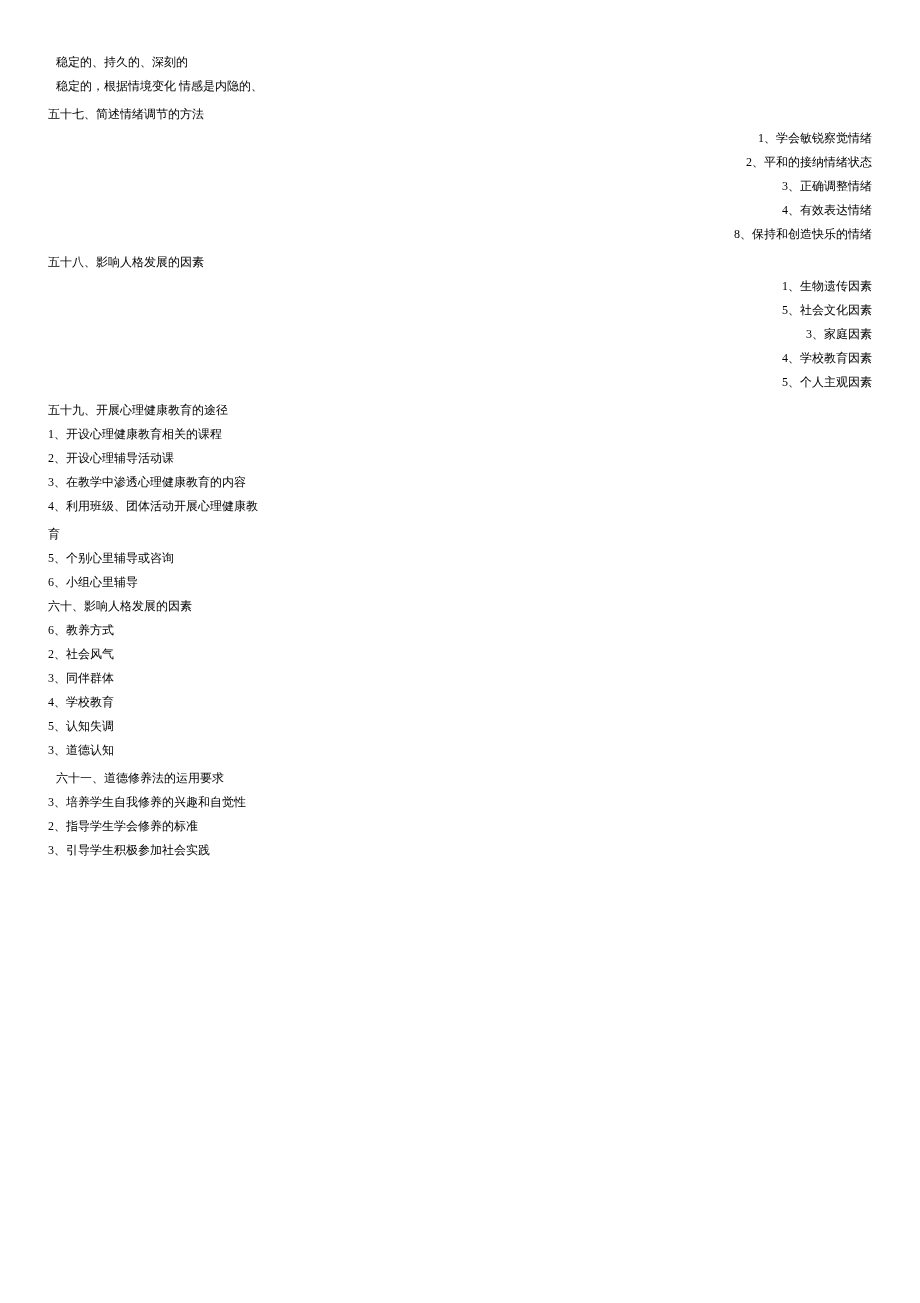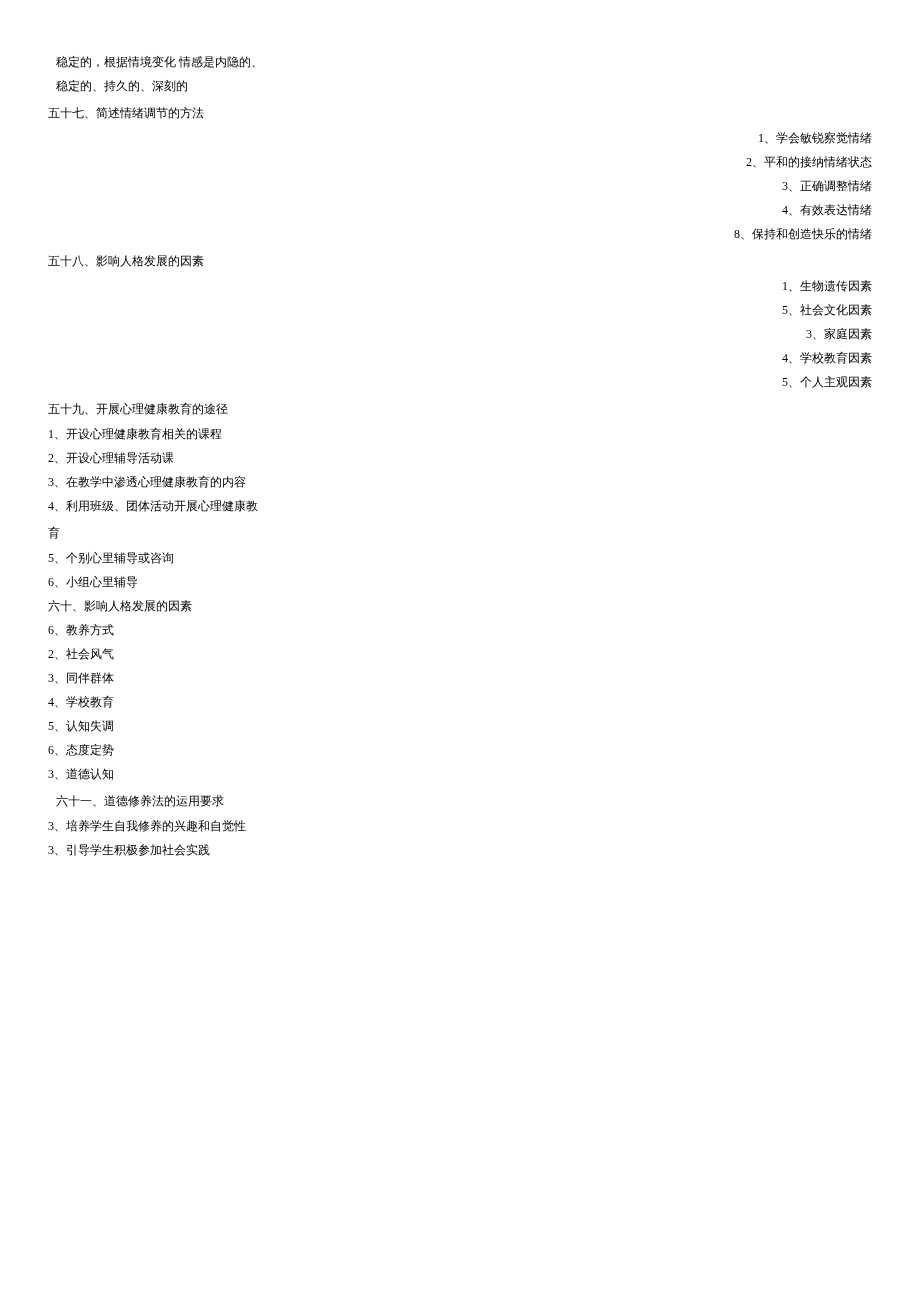--- a/index.html
+++ b/index.html
@@ -21,30 +21,29 @@
       padding-left: 20px;
       margin: 0 0 12px 0;
       text-align: right;
     }
     .indent-0 {
       padding-left: 0;
       margin: 0 0 12px 0;
     }
     .sec-gap {
       margin-top: 16px;
-      font-family: Liberation Mono, monospace;
     }
     p { margin: 0 0 11px 0; }
   </style>
 </head>
 <body>
 
 <div id="content">
+    <p class="indent-1">稳定的、持久的、深刻的</p>
     <p class="indent-1">稳定的，根据情境变化 情感是内隐的、</p>
-    <p class="indent-1">稳定的、持久的、深刻的</p>
     <p class="indent-0 sec-gap">五十七、简述情绪调节的方法</p>
     <p class="indent-2">1、学会敏锐察觉情绪</p>
     <p class="indent-2">2、平和的接纳情绪状态</p>
     <p class="indent-2">3、正确调整情绪</p>
     <p class="indent-2">4、有效表达情绪</p>
     <p class="indent-2">8、保持和创造快乐的情绪</p>
     <p class="indent-0 sec-gap">五十八、影响人格发展的因素</p>
     <p class="indent-2">1、生物遗传因素</p>
     <p class="indent-2">5、社会文化因素</p>
     <p class="indent-2">3、家庭因素</p>
@@ -57,18 +56,18 @@
     <p class="indent-0">4、利用班级、团体活动开展心理健康教</p>
     <p class="indent-0 sec-gap">育</p>
     <p class="indent-0">5、个别心里辅导或咨询</p>
     <p class="indent-0">6、小组心里辅导</p>
     <p class="indent-0">六十、影响人格发展的因素</p>
     <p class="indent-0">6、教养方式</p>
     <p class="indent-0">2、社会风气</p>
     <p class="indent-0">3、同伴群体</p>
     <p class="indent-0">4、学校教育</p>
     <p class="indent-0">5、认知失调</p>
-    <p class="indent-0">6、态度定势</p>
     <p class="indent-0">3、道德认知</p>
     <p class="indent-1 sec-gap">六十一、道德修养法的运用要求</p>
     <p class="indent-0">3、培养学生自我修养的兴趣和自觉性</p>
+    <p class="indent-0">2、指导学生学会修养的标准</p>
     <p class="indent-0">3、引导学生积极参加社会实践</p>
   </div>
 
 </body></html>

